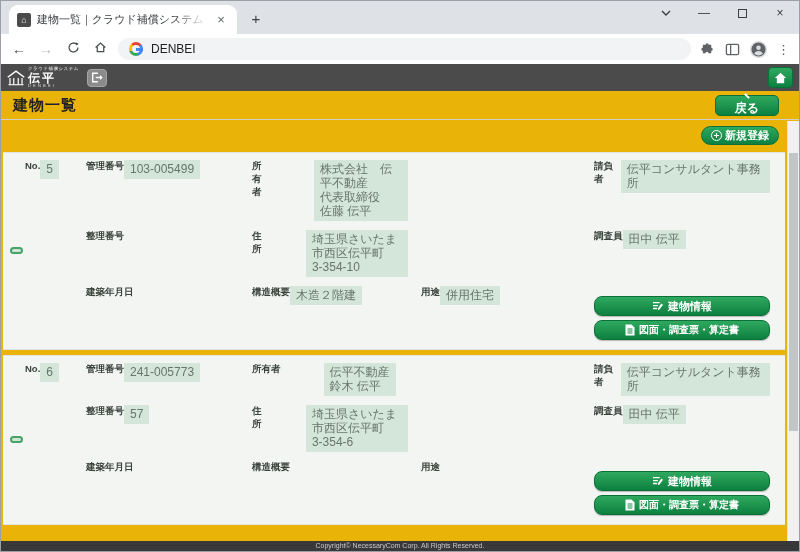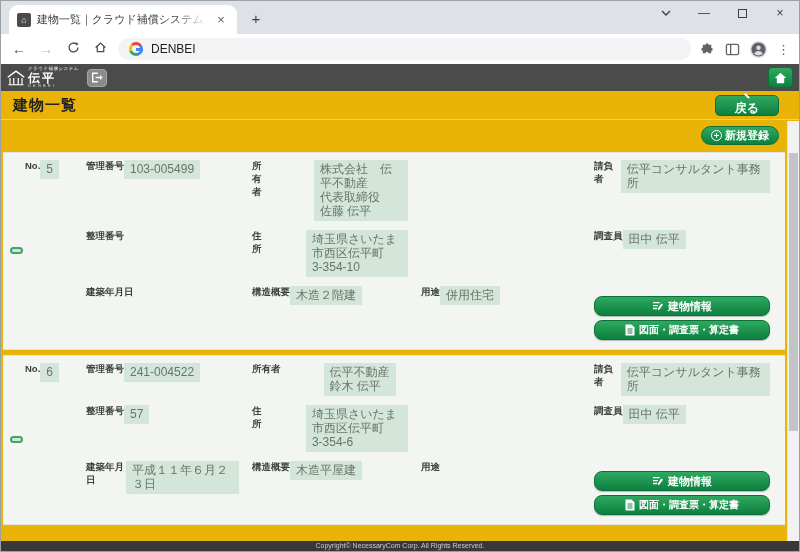--- a/index.html
+++ b/index.html
@@ -253,21 +253,21 @@
         <div class="rail">
             <span class="link-ic"></span>
           </div>
         <div class="rgrid">
           <div class="fg" style="grid-column:1;grid-row:1;">
             <span class="flabel">No.</span>
             <span class="vbox">6</span>
           </div>
           <div class="fg" style="grid-column:2;grid-row:1;">
             <span class="flabel">管理番号</span>
-            <span class="vbox">241-004522</span>
+            <span class="vbox">241-005773</span>
           </div>
           <div class="fg span2" style="grid-column:3;grid-row:1;">
             <span class="flabel">所有者</span>
             <span class="vbox two">伝平不動産
 鈴木 伝平</span>
           </div>
           <div class="fg" style="grid-column:5;grid-row:1;">
             <span class="flabel">請負者</span>
             <span class="vbox">伝平コンサルタント事務所</span>
           </div>
@@ -279,25 +279,23 @@
             <span class="flabel">住所</span>
             <span class="vbox two">埼玉県さいたま市西区伝平町
 3-354-6</span>
           </div>
           <div class="fg" style="grid-column:5;grid-row:2;">
             <span class="flabel">調査員</span>
             <span class="vbox">田中 伝平</span>
           </div>
           <div class="fg" style="grid-column:2;grid-row:3;">
             <span class="flabel">建築年月日</span>
-            <span class="vbox">平成１１年６月２３日</span>
           </div>
           <div class="fg" style="grid-column:3;grid-row:3;">
             <span class="flabel">構造概要</span>
-            <span class="vbox">木造平屋建</span>
           </div>
           <div class="fg" style="grid-column:4;grid-row:3;">
             <span class="flabel">用途</span>
           </div>
           <div class="btnstack" style="grid-column:5;grid-row:3;">
             <span class="gbtn info">
               <svg width="12" height="10" viewBox="0 0 14 12">
                 <path d="M1 2 H9 M1 5.5 H7 M1 9 H6" stroke="#fff" stroke-width="1.6"></path>
                 <path d="M8.5 10.5 L13 4.5 L11 3 L7 8.8 L7 10.8 Z" fill="#fff"></path>
               </svg>

